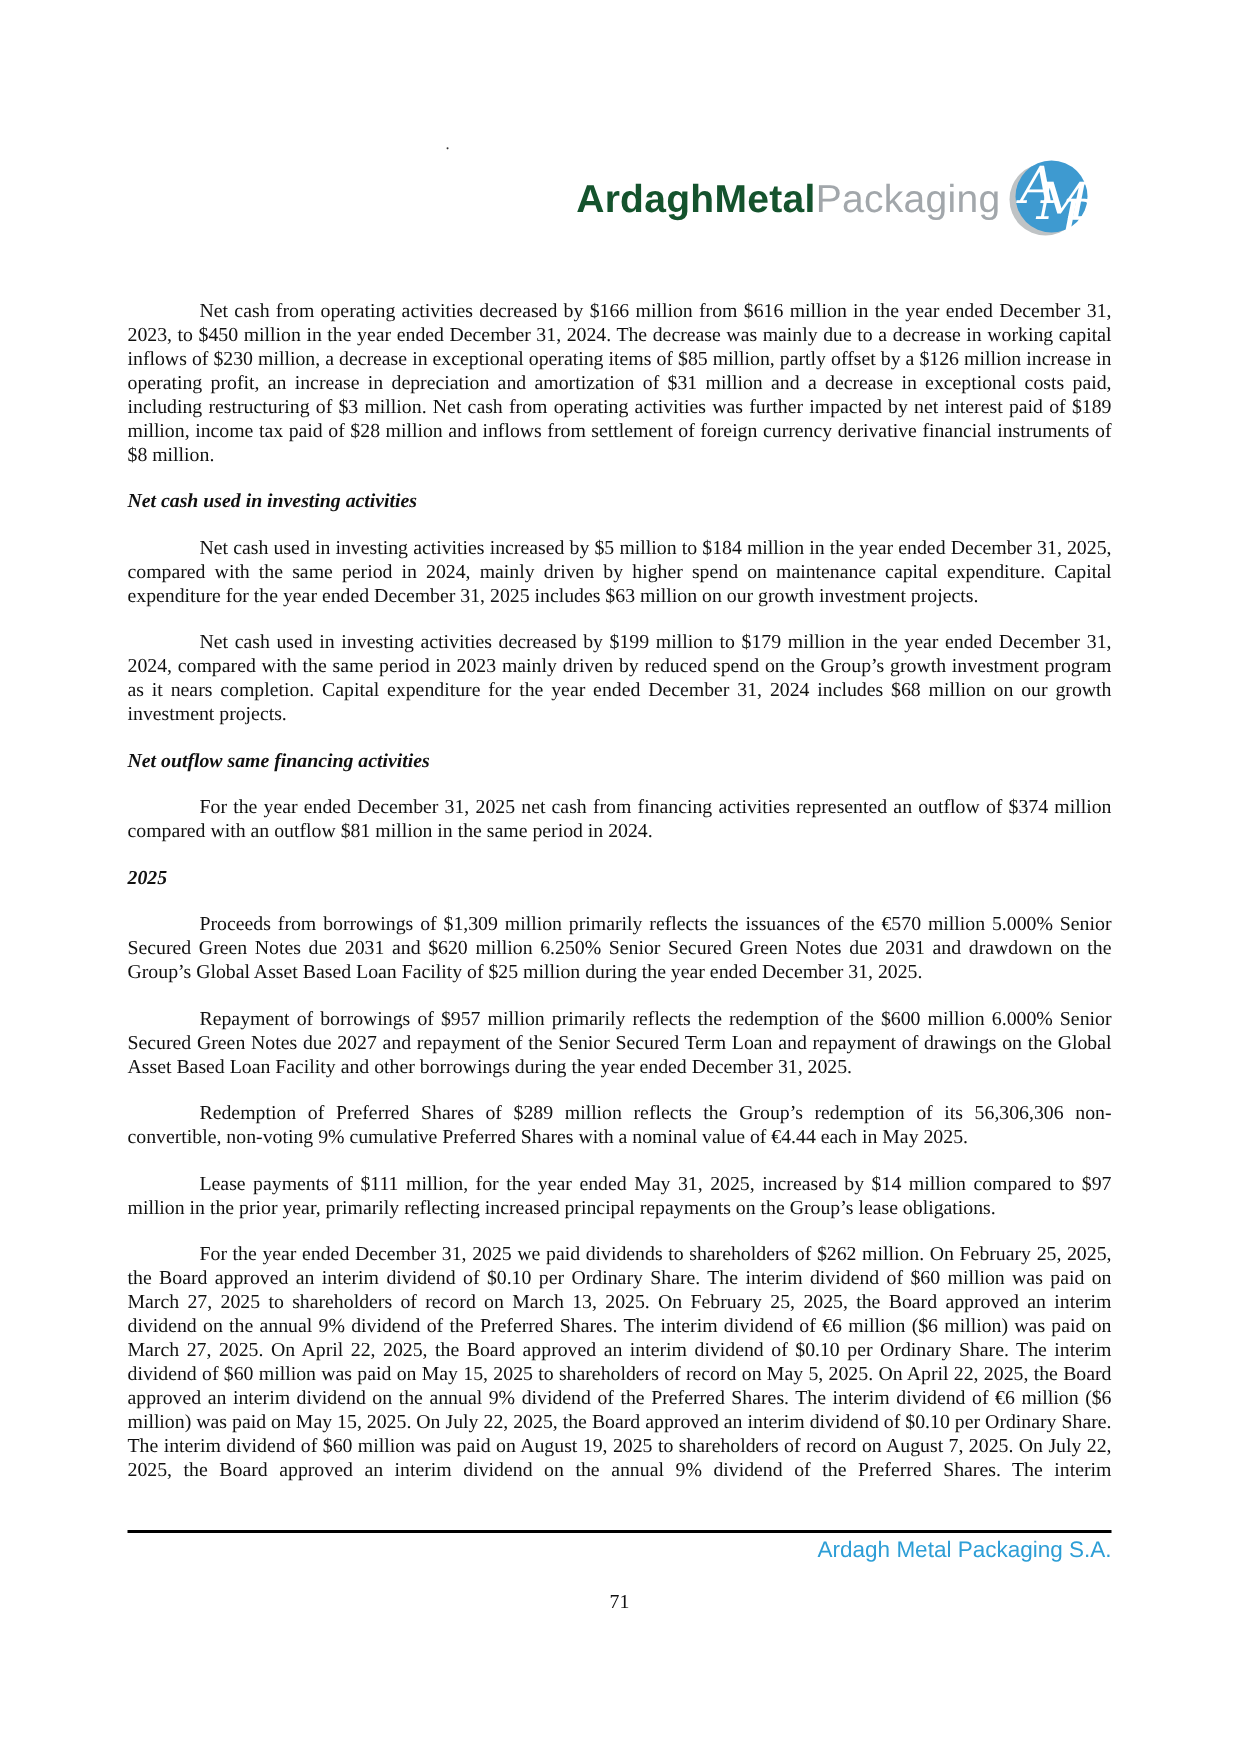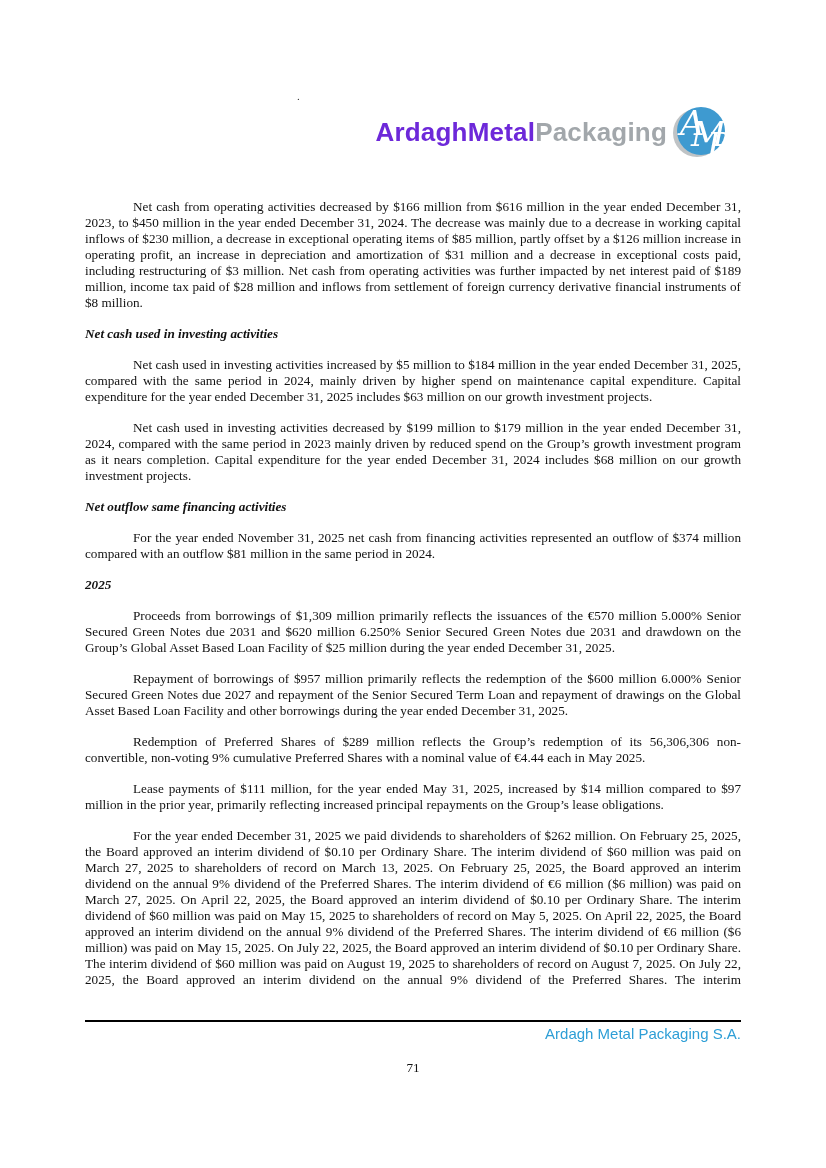--- a/index.html
+++ b/index.html
@@ -18,21 +18,21 @@
   .logo{
     position:absolute;top:102px;right:98px;
     display:flex;align-items:center;gap:5px;
     font-family:"Liberation Sans", sans-serif;
   }
   .logo-text{
     font-size:26px;letter-spacing:0.2px;line-height:1;
     white-space:nowrap;
   }
   .logo-ardaghmetal{font-weight:600;}
-  .logo-packaging{font-weight:700;}
+  .logo-packaging{font-weight:400;}
   .logo-badge{display:block;}
   .content{
     position:absolute;left:85px;top:199px;width:656px;
   }
   .para{
     font-size:13.2px;line-height:16px;
     text-align:justify;text-indent:48px;
     margin:0 0 15px 0;
   }
   .para.continued{text-align-last:justify;}
@@ -62,40 +62,40 @@
 </style>
 </head>
 <body>
 
 <div class="page">
 
   <span class="stray-dot">.</span>
 
   <div class="logo">
     <span class="logo-text">
-      <span class="logo-ardaghmetal" style="color:#6d28d9">ArdaghMetal</span><span class="logo-packaging" style="color:#a2a7ab">Packaging</span>
+      <span class="logo-ardaghmetal" style="color:#14532d">ArdaghMetal</span><span class="logo-packaging" style="color:#a2a7ab">Packaging</span>
     </span>
     <svg class="logo-badge" width="56" height="60" viewBox="0 0 56 60">
       <circle cx="25" cy="31" r="24" fill="#bfc3c5"></circle>
       <circle cx="29" cy="29" r="24" fill="#3e9ad0"></circle>
       <g fill="#ffffff" font-family="'DejaVu Serif', serif" font-style="italic" font-size="34">
         <text x="8" y="33">A</text>
         <text x="19" y="44">M</text>
         <text x="35" y="55">P</text>
       </g>
     </svg>
   </div>
 
   <div class="content">
     <p class="para">Net cash from operating activities decreased by $166 million from $616 million in the year ended December 31, 2023, to $450 million in the year ended December 31, 2024. The decrease was mainly due to a decrease in working capital inflows of $230 million, a decrease in exceptional operating items of $85 million, partly offset by a $126 million increase in operating profit, an increase in depreciation and amortization of $31 million and a decrease in exceptional costs paid, including restructuring of $3 million. Net cash from operating activities was further impacted by net interest paid of $189 million, income tax paid of $28 million and inflows from settlement of foreign currency derivative financial instruments of $8 million.</p>
     <h3 class="section-heading">Net cash used in investing activities</h3>
     <p class="para">Net cash used in investing activities increased by $5 million to $184 million in the year ended December 31, 2025, compared with the same period in 2024, mainly driven by higher spend on maintenance capital expenditure. Capital expenditure for the year ended December 31, 2025 includes $63 million on our growth investment projects.</p>
     <p class="para">Net cash used in investing activities decreased by $199 million to $179 million in the year ended December 31, 2024, compared with the same period in 2023 mainly driven by reduced spend on the Group’s growth investment program as it nears completion. Capital expenditure for the year ended December 31, 2024 includes $68 million on our growth investment projects.</p>
     <h3 class="section-heading">Net outflow same financing activities</h3>
-    <p class="para">For the year ended November 31, 2025 net cash from financing activities represented an outflow of $374 million compared with an outflow $81 million in the same period in 2024.</p>
+    <p class="para">For the year ended December 31, 2025 net cash from financing activities represented an outflow of $374 million compared with an outflow $81 million in the same period in 2024.</p>
     <h4 class="year-heading">2025</h4>
     <p class="para">Proceeds from borrowings of $1,309 million primarily reflects the issuances of the €570 million 5.000% Senior Secured Green Notes due 2031 and $620 million 6.250% Senior Secured Green Notes due 2031 and drawdown on the Group’s Global Asset Based Loan Facility of $25 million during the year ended December 31, 2025.</p>
     <p class="para">Repayment of borrowings of $957 million primarily reflects the redemption of the $600 million 6.000% Senior Secured Green Notes due 2027 and repayment of the Senior Secured Term Loan and repayment of drawings on the Global Asset Based Loan Facility and other borrowings during the year ended December 31, 2025.</p>
     <p class="para">Redemption of Preferred Shares of $289 million reflects the Group’s redemption of its 56,306,306 non-convertible, non-voting 9% cumulative Preferred Shares with a nominal value of €4.44 each in May 2025.</p>
     <p class="para">Lease payments of $111 million, for the year ended May 31, 2025, increased by $14 million compared to $97 million in the prior year, primarily reflecting increased principal repayments on the Group’s lease obligations.</p>
     <p class="para continued">For the year ended December 31, 2025 we paid dividends to shareholders of $262 million. On February 25, 2025, the Board approved an interim dividend of $0.10 per Ordinary Share. The interim dividend of $60 million was paid on March 27, 2025 to shareholders of record on March 13, 2025. On February 25, 2025, the Board approved an interim dividend on the annual 9% dividend of the Preferred Shares. The interim dividend of €6 million ($6 million) was paid on March 27, 2025. On April 22, 2025, the Board approved an interim dividend of $0.10 per Ordinary Share. The interim dividend of $60 million was paid on May 15, 2025 to shareholders of record on May 5, 2025. On April 22, 2025, the Board approved an interim dividend on the annual 9% dividend of the Preferred Shares. The interim dividend of €6 million ($6 million) was paid on May 15, 2025. On July 22, 2025, the Board approved an interim dividend of $0.10 per Ordinary Share. The interim dividend of $60 million was paid on August 19, 2025 to shareholders of record on August 7, 2025. On July 22, 2025, the Board approved an interim dividend on the annual 9% dividend of the Preferred Shares. The interim</p>
   </div>
 
   <div class="footer-rule"></div>
   <div class="footer-company" style="color:#2d9ed6">Ardagh Metal Packaging S.A.</div>

